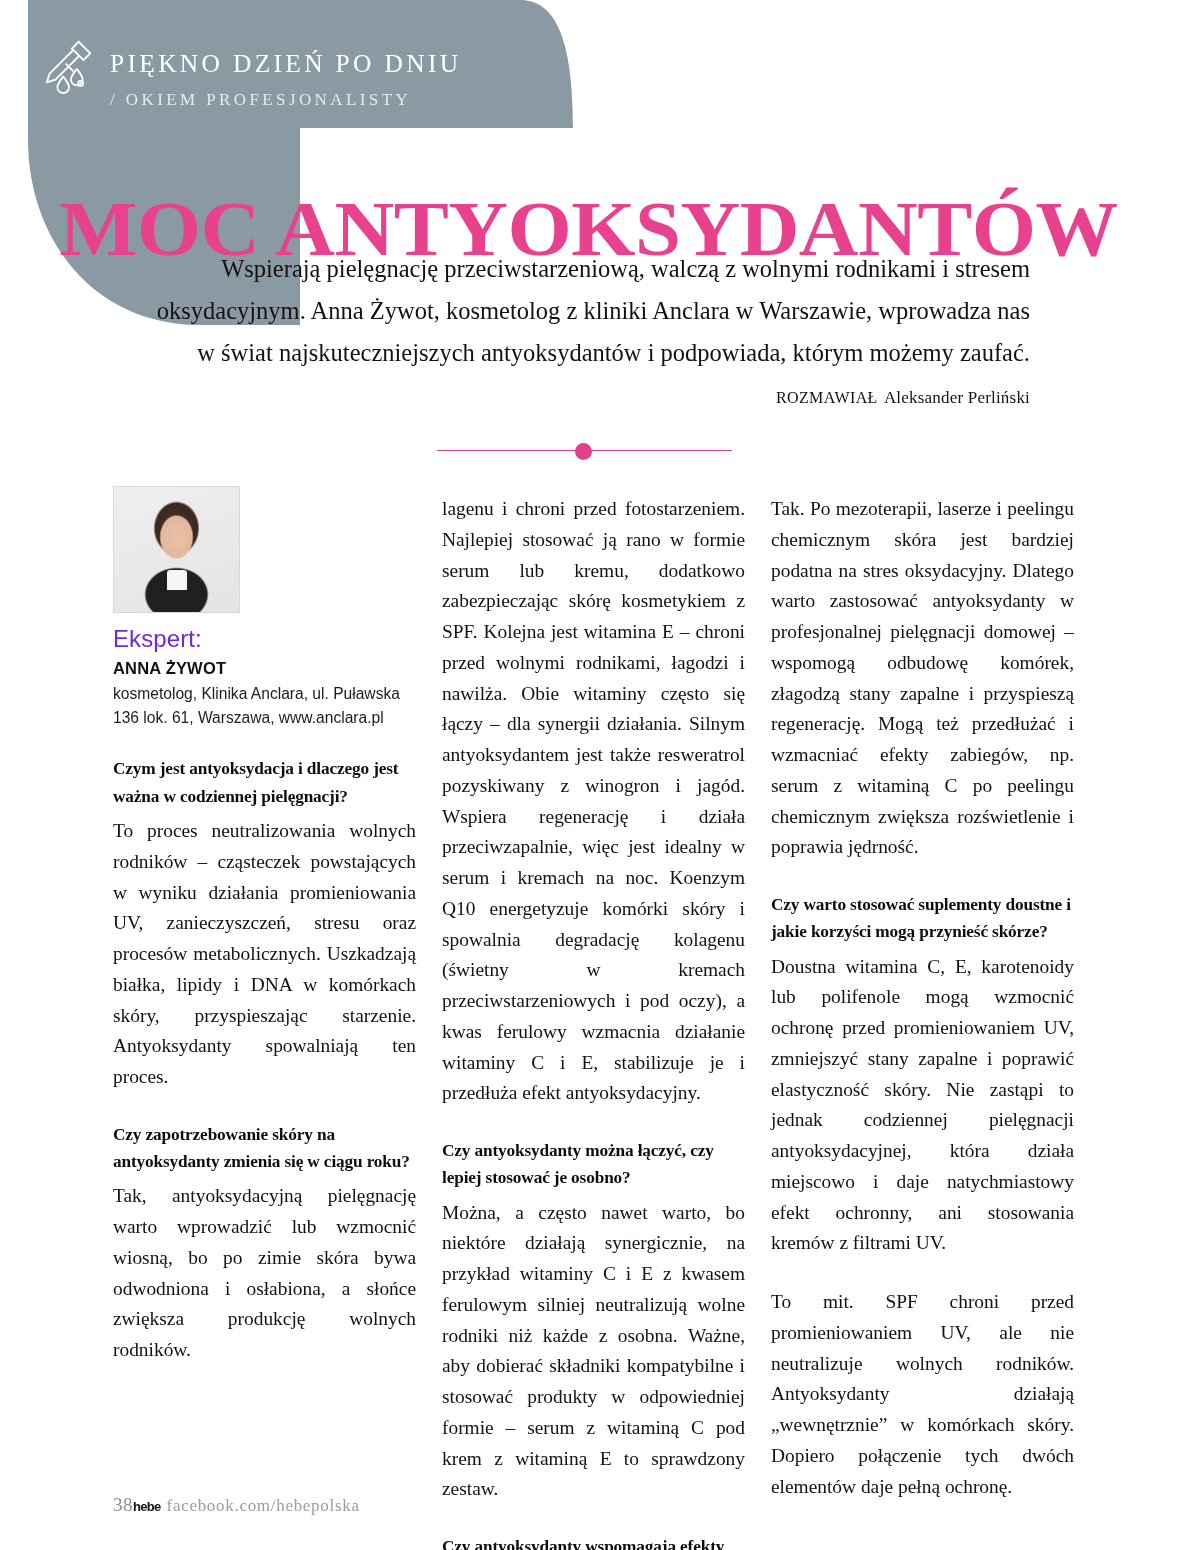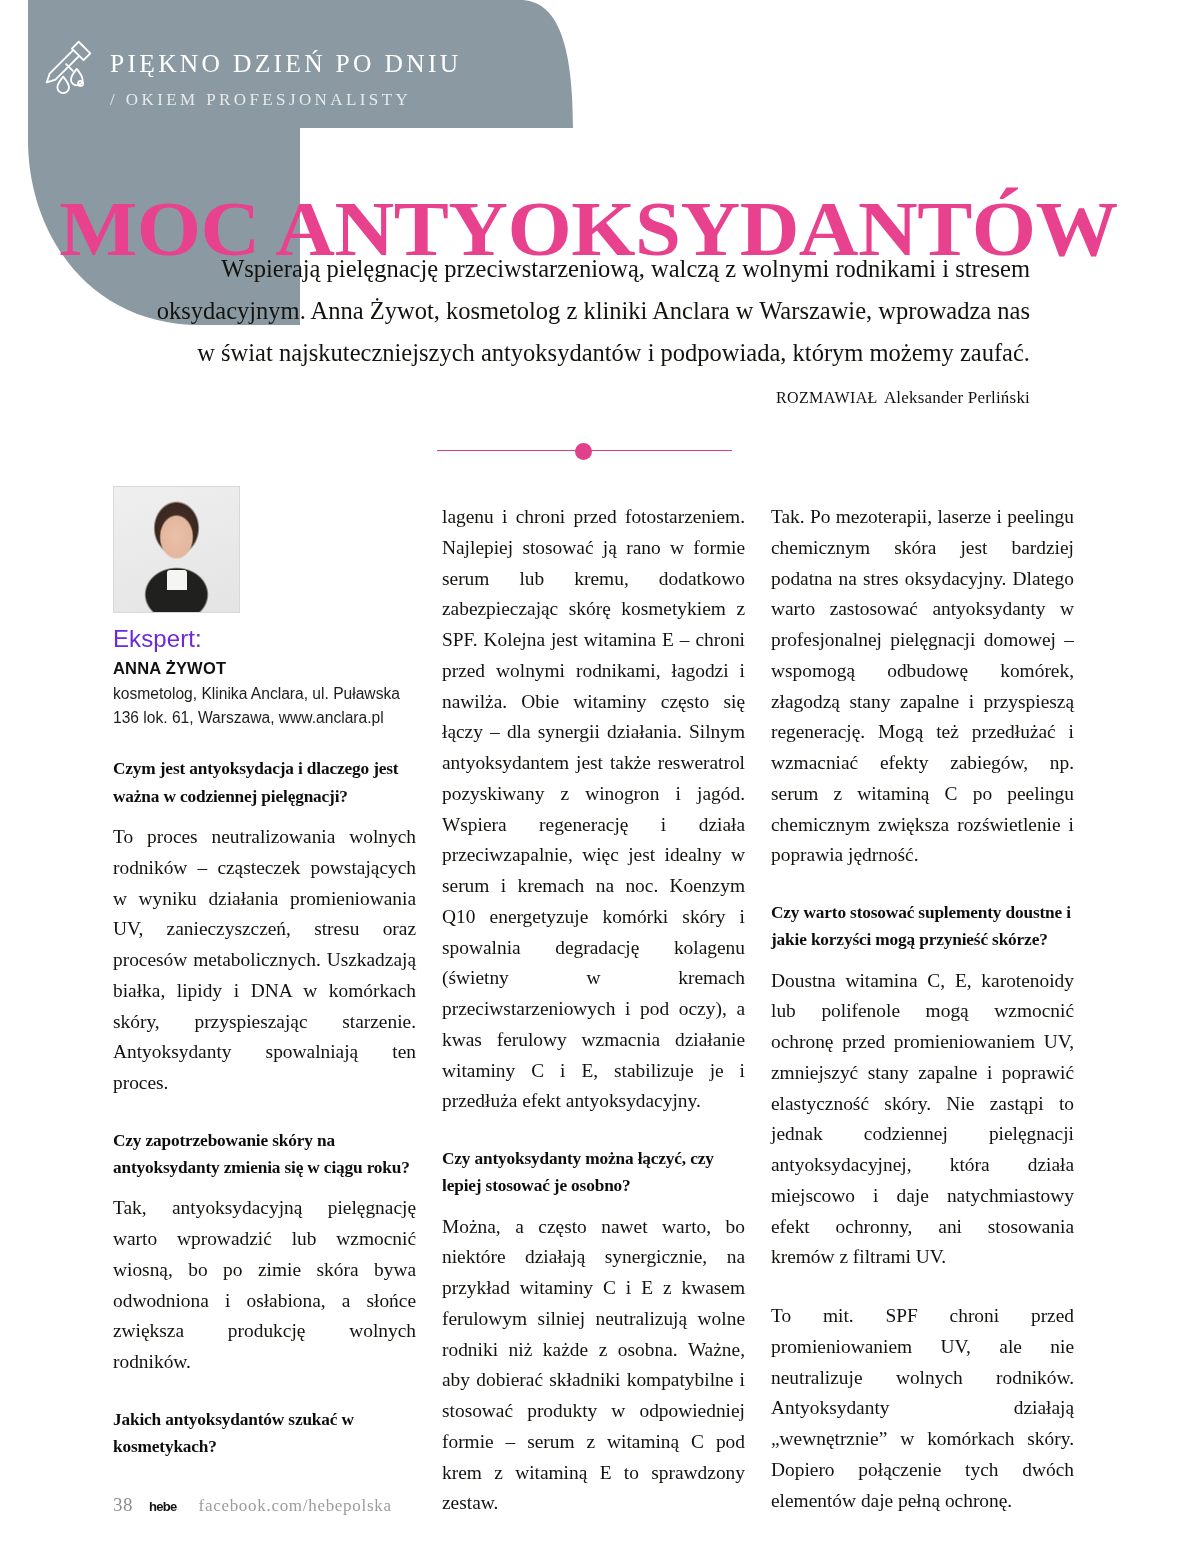--- a/index.html
+++ b/index.html
@@ -176,33 +176,33 @@
     line-height: 1.58;
     color: #0d0d0c;
     letter-spacing: -0.15px;
   }
   .a {
     font-family: "Liberation Serif", serif;
     font-size: 19.4px;
     line-height: 1.585;
     color: #14120f;
     text-align: justify;
-    margin-top: 12px;
-  }
-  .a.flow { margin-top: 16px; }
+    margin-top: 6px;
+  }
+  .a.flow { margin-top: 8px; }
   .block-gap { margin-top: 28px; }
 
   
   .footer {
     position: absolute;
     left: 113px;
     bottom: 34px;
     display: flex;
     align-items: baseline;
-    gap: 16px;
+    gap: 0;
   }
   .page-num {
     font-family: "Liberation Serif", serif;
     font-size: 19px;
     color: #8d8d8d;
     letter-spacing: 0.5px;
   }
   .brand {
     font-family: "Liberation Sans", sans-serif;
     font-size: 13px;
@@ -264,21 +264,20 @@
 
     <div class="qa">
       <div class="q">Czym jest antyoksydacja i dlaczego jest ważna w codziennej pielęgnacji?</div>
       <div class="a">To proces neutralizowania wolnych rodników – cząsteczek powstających w wyniku działania promieniowania UV, zanieczyszczeń, stresu oraz procesów metabolicznych. Uszkadzają białka, lipidy i DNA w komórkach skóry, przyspieszając starzenie. Antyoksydanty spowalniają ten proces.</div>
     </div>
     <div class="block-gap">
       <div class="q">Czy zapotrzebowanie skóry na antyoksydanty zmienia się w ciągu roku?</div>
       <div class="a">Tak, antyoksydacyjną pielęgnację warto wprowadzić lub wzmocnić wiosną, bo po zimie skóra bywa odwodniona i osłabiona, a słońce zwiększa produkcję wolnych rodników.</div>
     </div>
     <div class="block-gap">
-      <div class="q">Jakich antyoksydantów szukać w kosmetykach?</div>
     </div>
   </div>
 
   <div class="col">
     <div class="a flow">lagenu i chroni przed fotostarzeniem. Najlepiej stosować ją rano w formie serum lub kremu, dodatkowo zabezpieczając skórę kosmetykiem z SPF. Kolejna jest witamina E – chroni przed wolnymi rodnikami, łagodzi i nawilża. Obie witaminy często się łączy – dla synergii działania. Silnym antyoksydantem jest także resweratrol pozyskiwany z winogron i jagód. Wspiera regenerację i działa przeciwzapalnie, więc jest idealny w serum i kremach na noc. Koenzym Q10 energetyzuje komórki skóry i spowalnia degradację kolagenu (świetny w kremach przeciwstarzeniowych i pod oczy), a kwas ferulowy wzmacnia działanie witaminy C i E, stabilizuje je i przedłuża efekt antyoksydacyjny.</div>
     <div class="block-gap">
       <div class="q">Czy antyoksydanty można łączyć, czy lepiej stosować je osobno?</div>
       <div class="a">Można, a często nawet warto, bo niektóre działają synergicznie, na przykład witaminy C i E z kwasem ferulowym silniej neutralizują wolne rodniki niż każde z osobna. Ważne, aby dobierać składniki kompatybilne i stosować produkty w odpowiedniej formie – serum z witaminą C pod krem z witaminą E to sprawdzony zestaw.</div>
     </div>
     <div class="block-gap">

